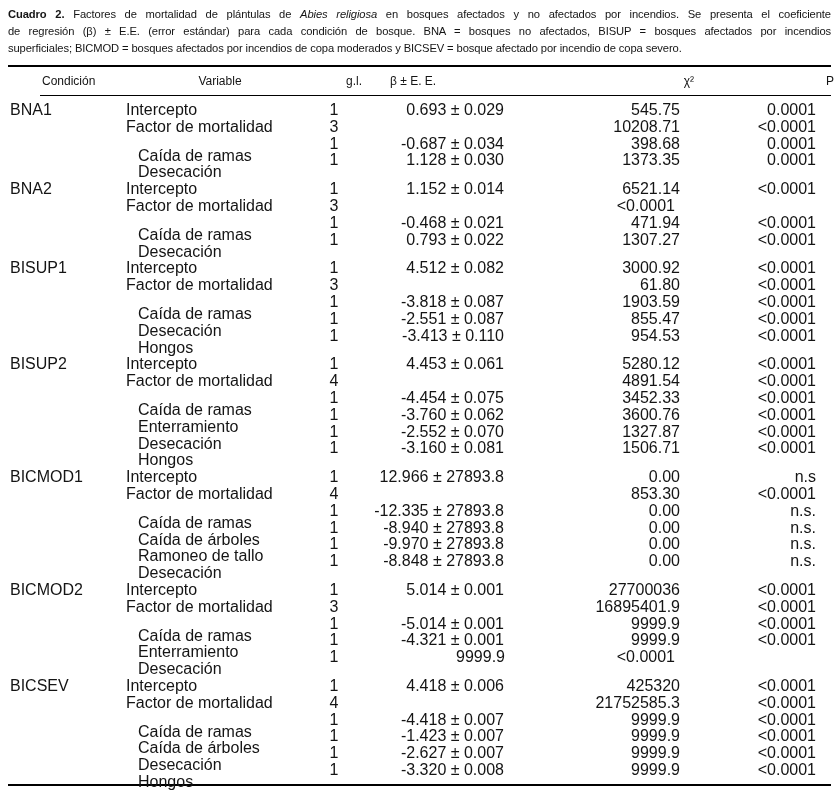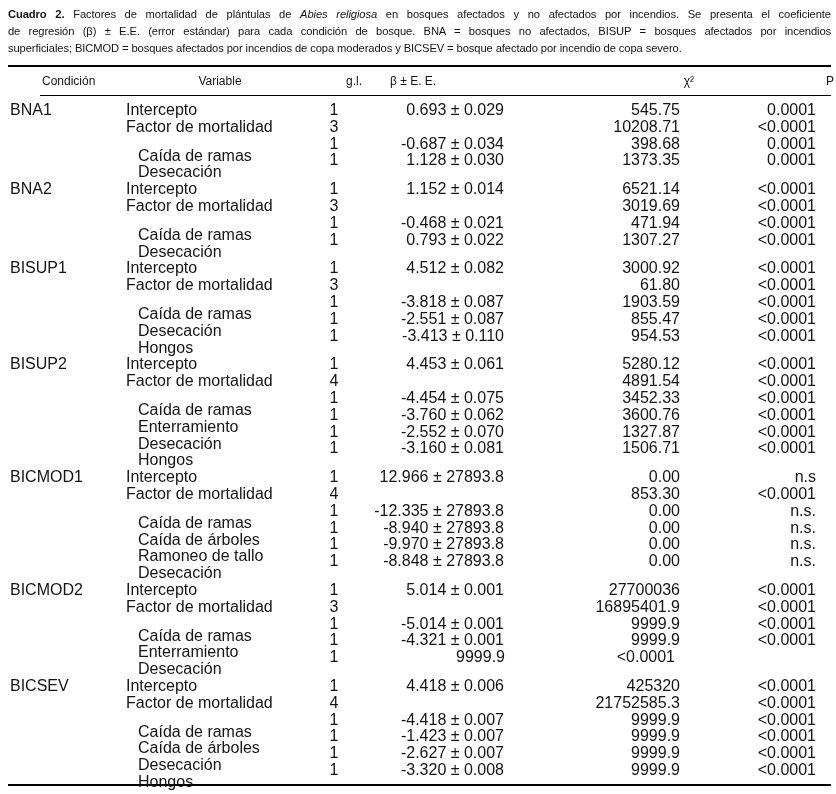--- a/index.html
+++ b/index.html
@@ -108,21 +108,20 @@
     <div class="c-gl">1</div>
     <div class="c-beta">1.152 ± 0.014</div>
     <div class="c-chi">6521.14</div>
     <div class="c-p">&lt;0.0001</div>
   </div>
           <div class="row brow">
     <div class="c-cond"></div>
     <div class="c-var">Factor de mortalidad</div>
     <div class="c-gl">3</div>
     <div class="c-beta"></div>
-    <div class="c-chi">3019.69</div>
     <div class="c-p">&lt;0.0001</div>
   </div>
           <div class="row brow">
     <div class="c-cond"></div>
     <div class="c-var indent">Caída de ramas</div>
     <div class="c-gl">1</div>
     <div class="c-beta">-0.468 ± 0.021</div>
     <div class="c-chi">471.94</div>
     <div class="c-p">&lt;0.0001</div>
   </div>

